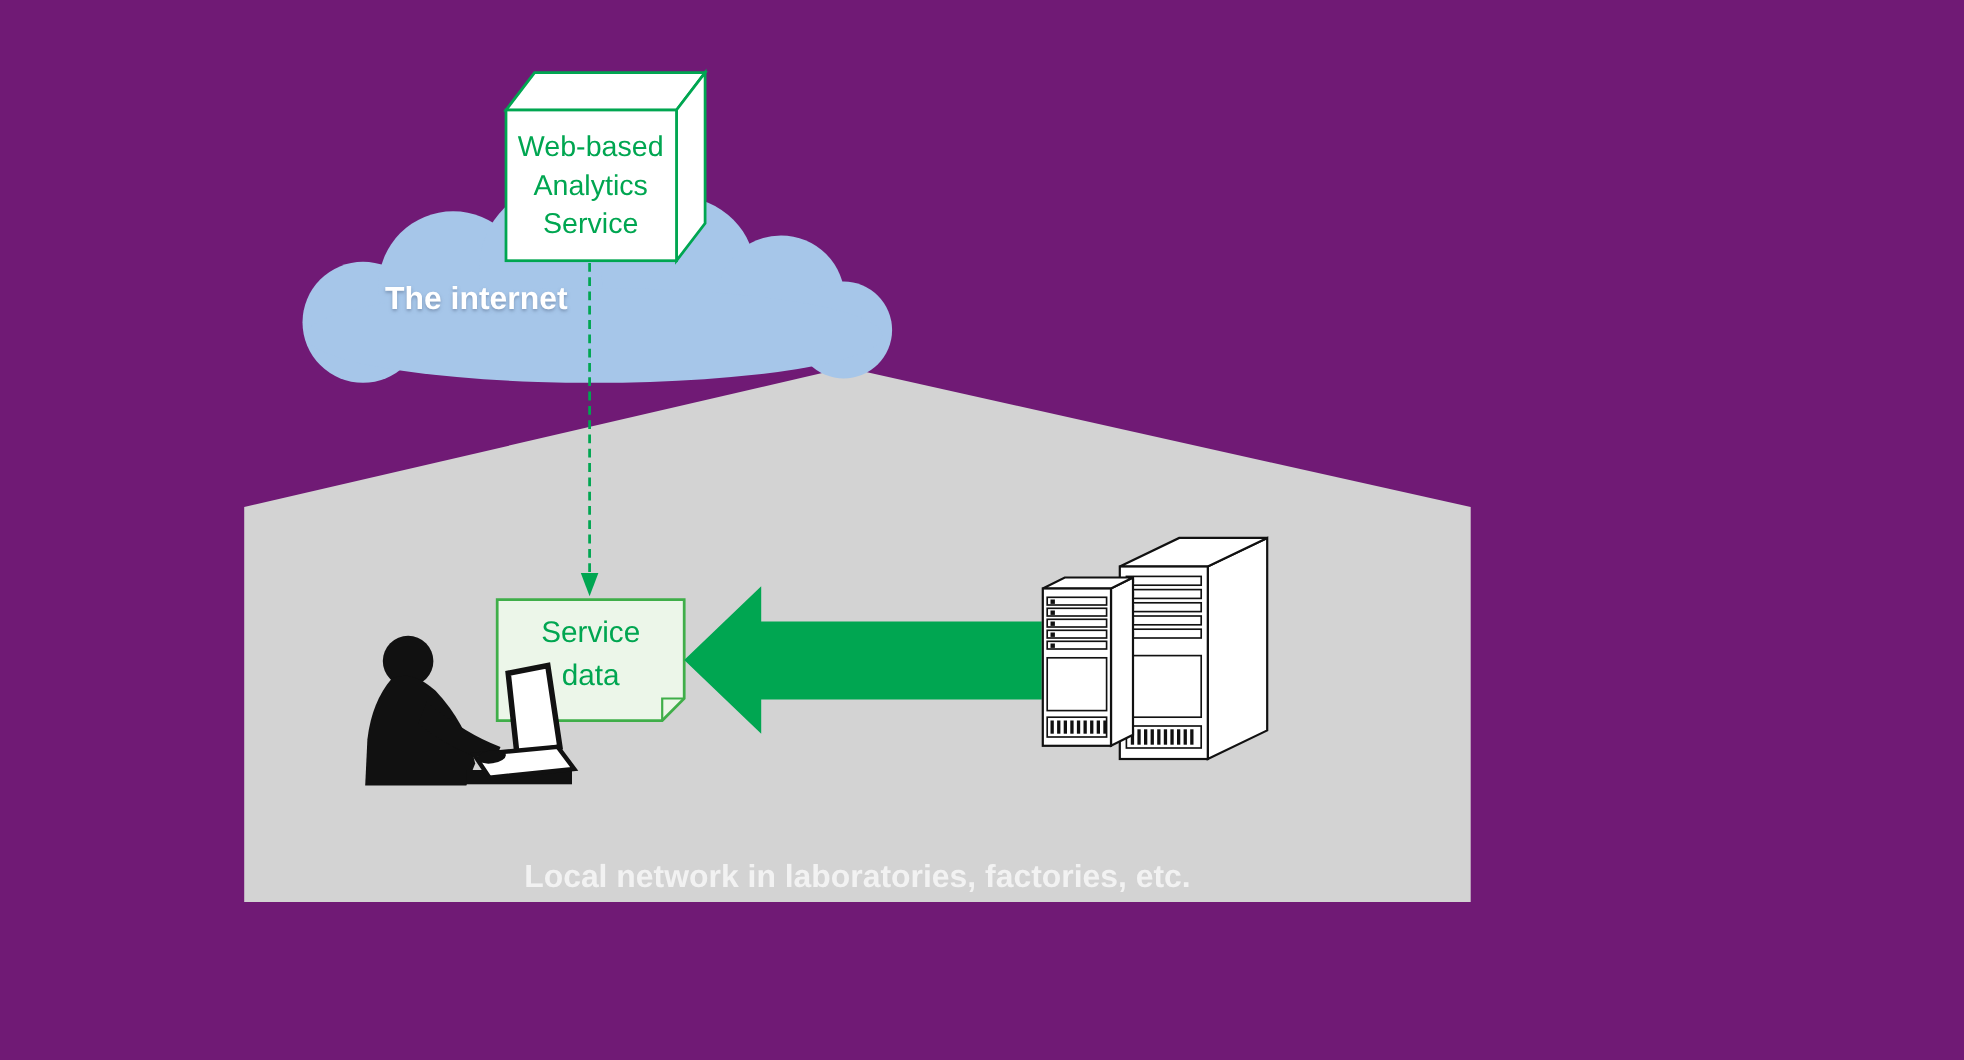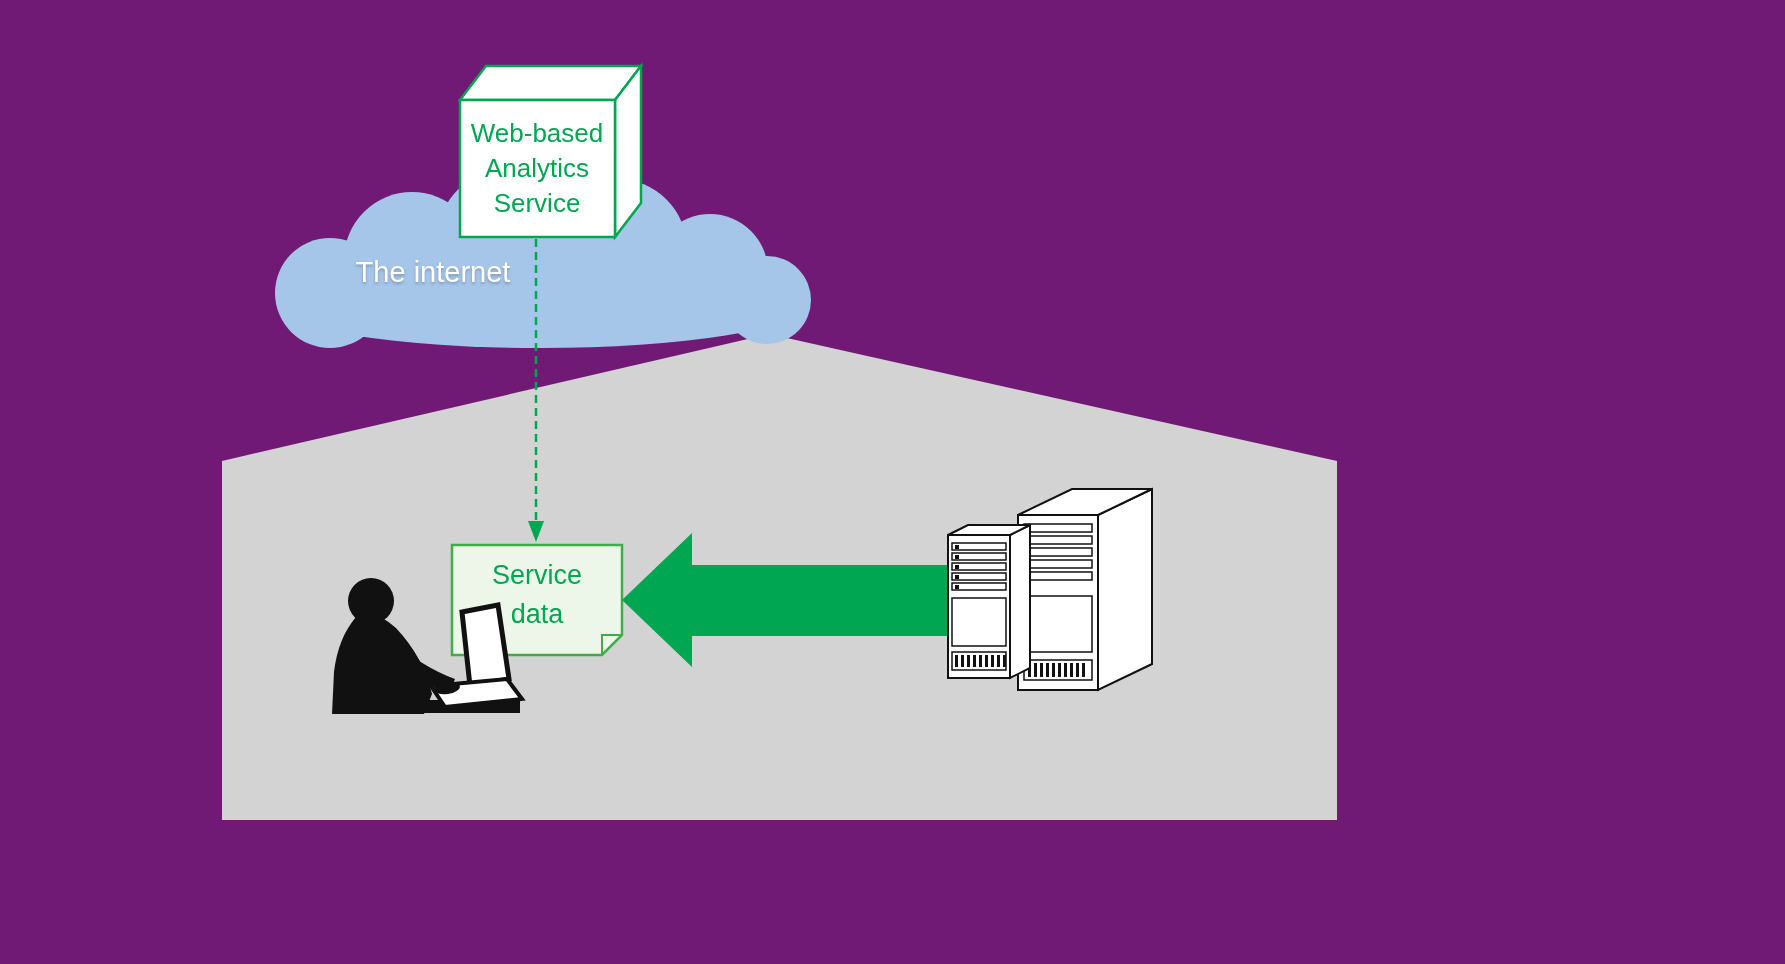--- a/index.html
+++ b/index.html
@@ -13,21 +13,21 @@
   }
   svg.layer { position:absolute; left:0; top:0; }
   .label { position:absolute; white-space:pre; }
   .cube-label {
     left:457px; top:116px; width:160px;
     text-align:center; font-size:26px; line-height:35px;
     color:#00A651; white-space:normal;
   }
   .cloud-label {
     left:293px; top:255px; width:280px;
-    text-align:center; font-size:29px; line-height:34px; font-weight:normal;
+    text-align:center; font-size:29px; line-height:34px; font-weight:bold;
     color:#ffffff; text-shadow:0 2px 3px rgba(90,110,140,0.55);
     white-space:normal;
   }
   .load-label {
     left:212px; top:386px;
     font-size:30px; line-height:36px; font-weight:bold;
     color:#00A651;
   }
   .note-label {
     left:452px; top:556px; width:170px;
@@ -171,14 +171,15 @@
 
   <div class="label cloud-label">The internet</div>
 
 
   <div class="label note-label">
     <div>Service</div>
     <div>data</div>
   </div>
 
 
+  <div class="label local-label">Local network in laboratories, factories, etc.</div>
 
 </div>
 
 </body></html>

